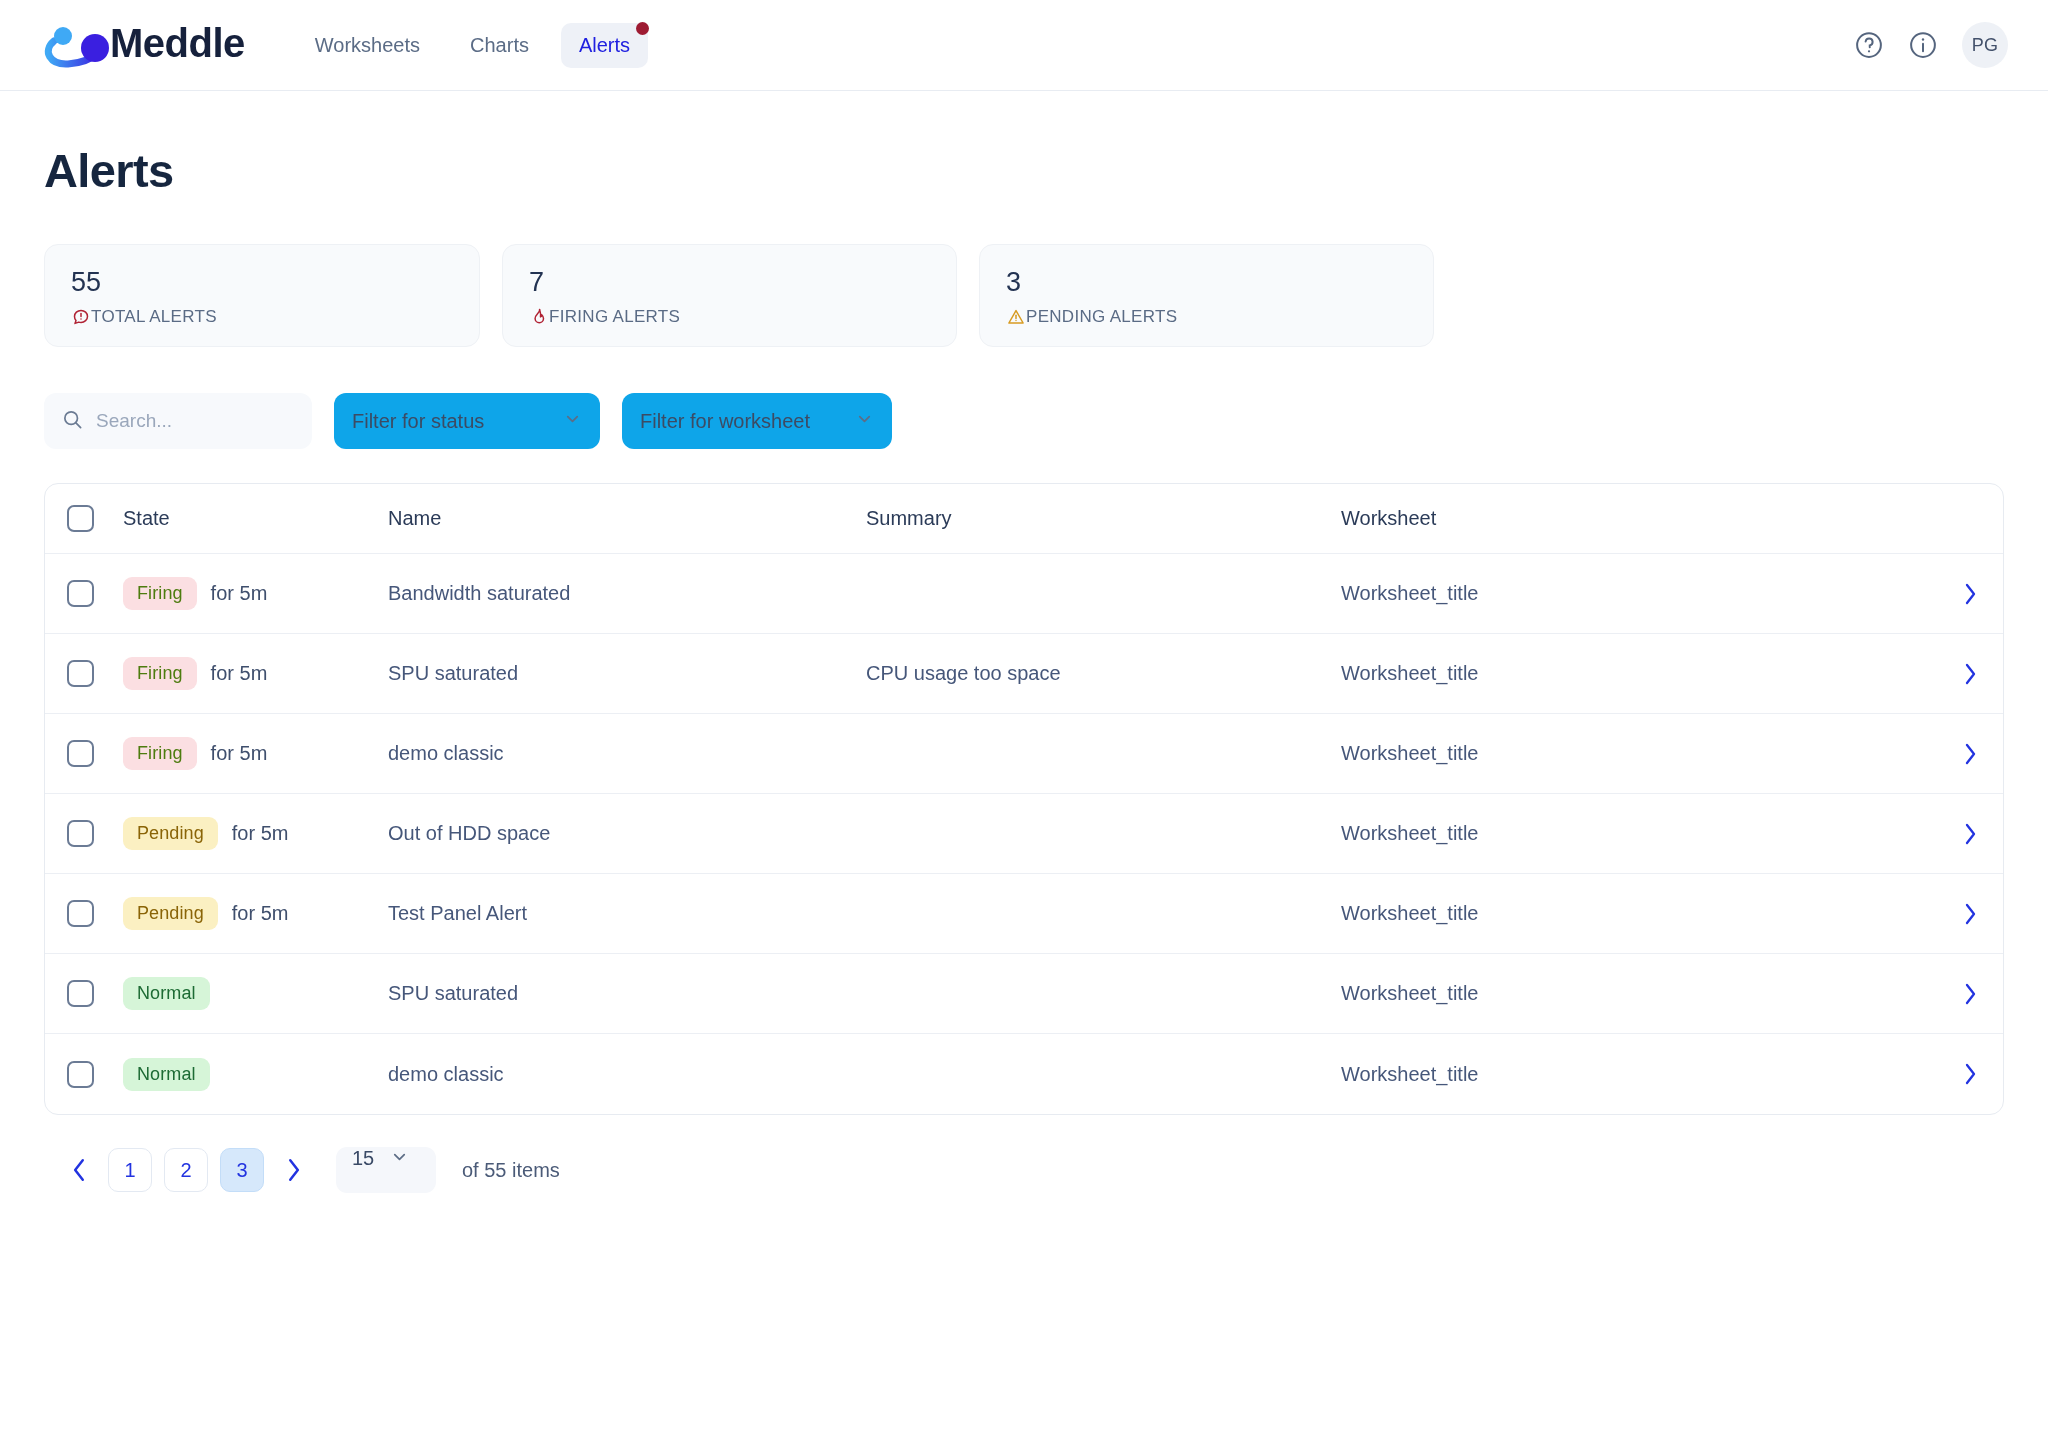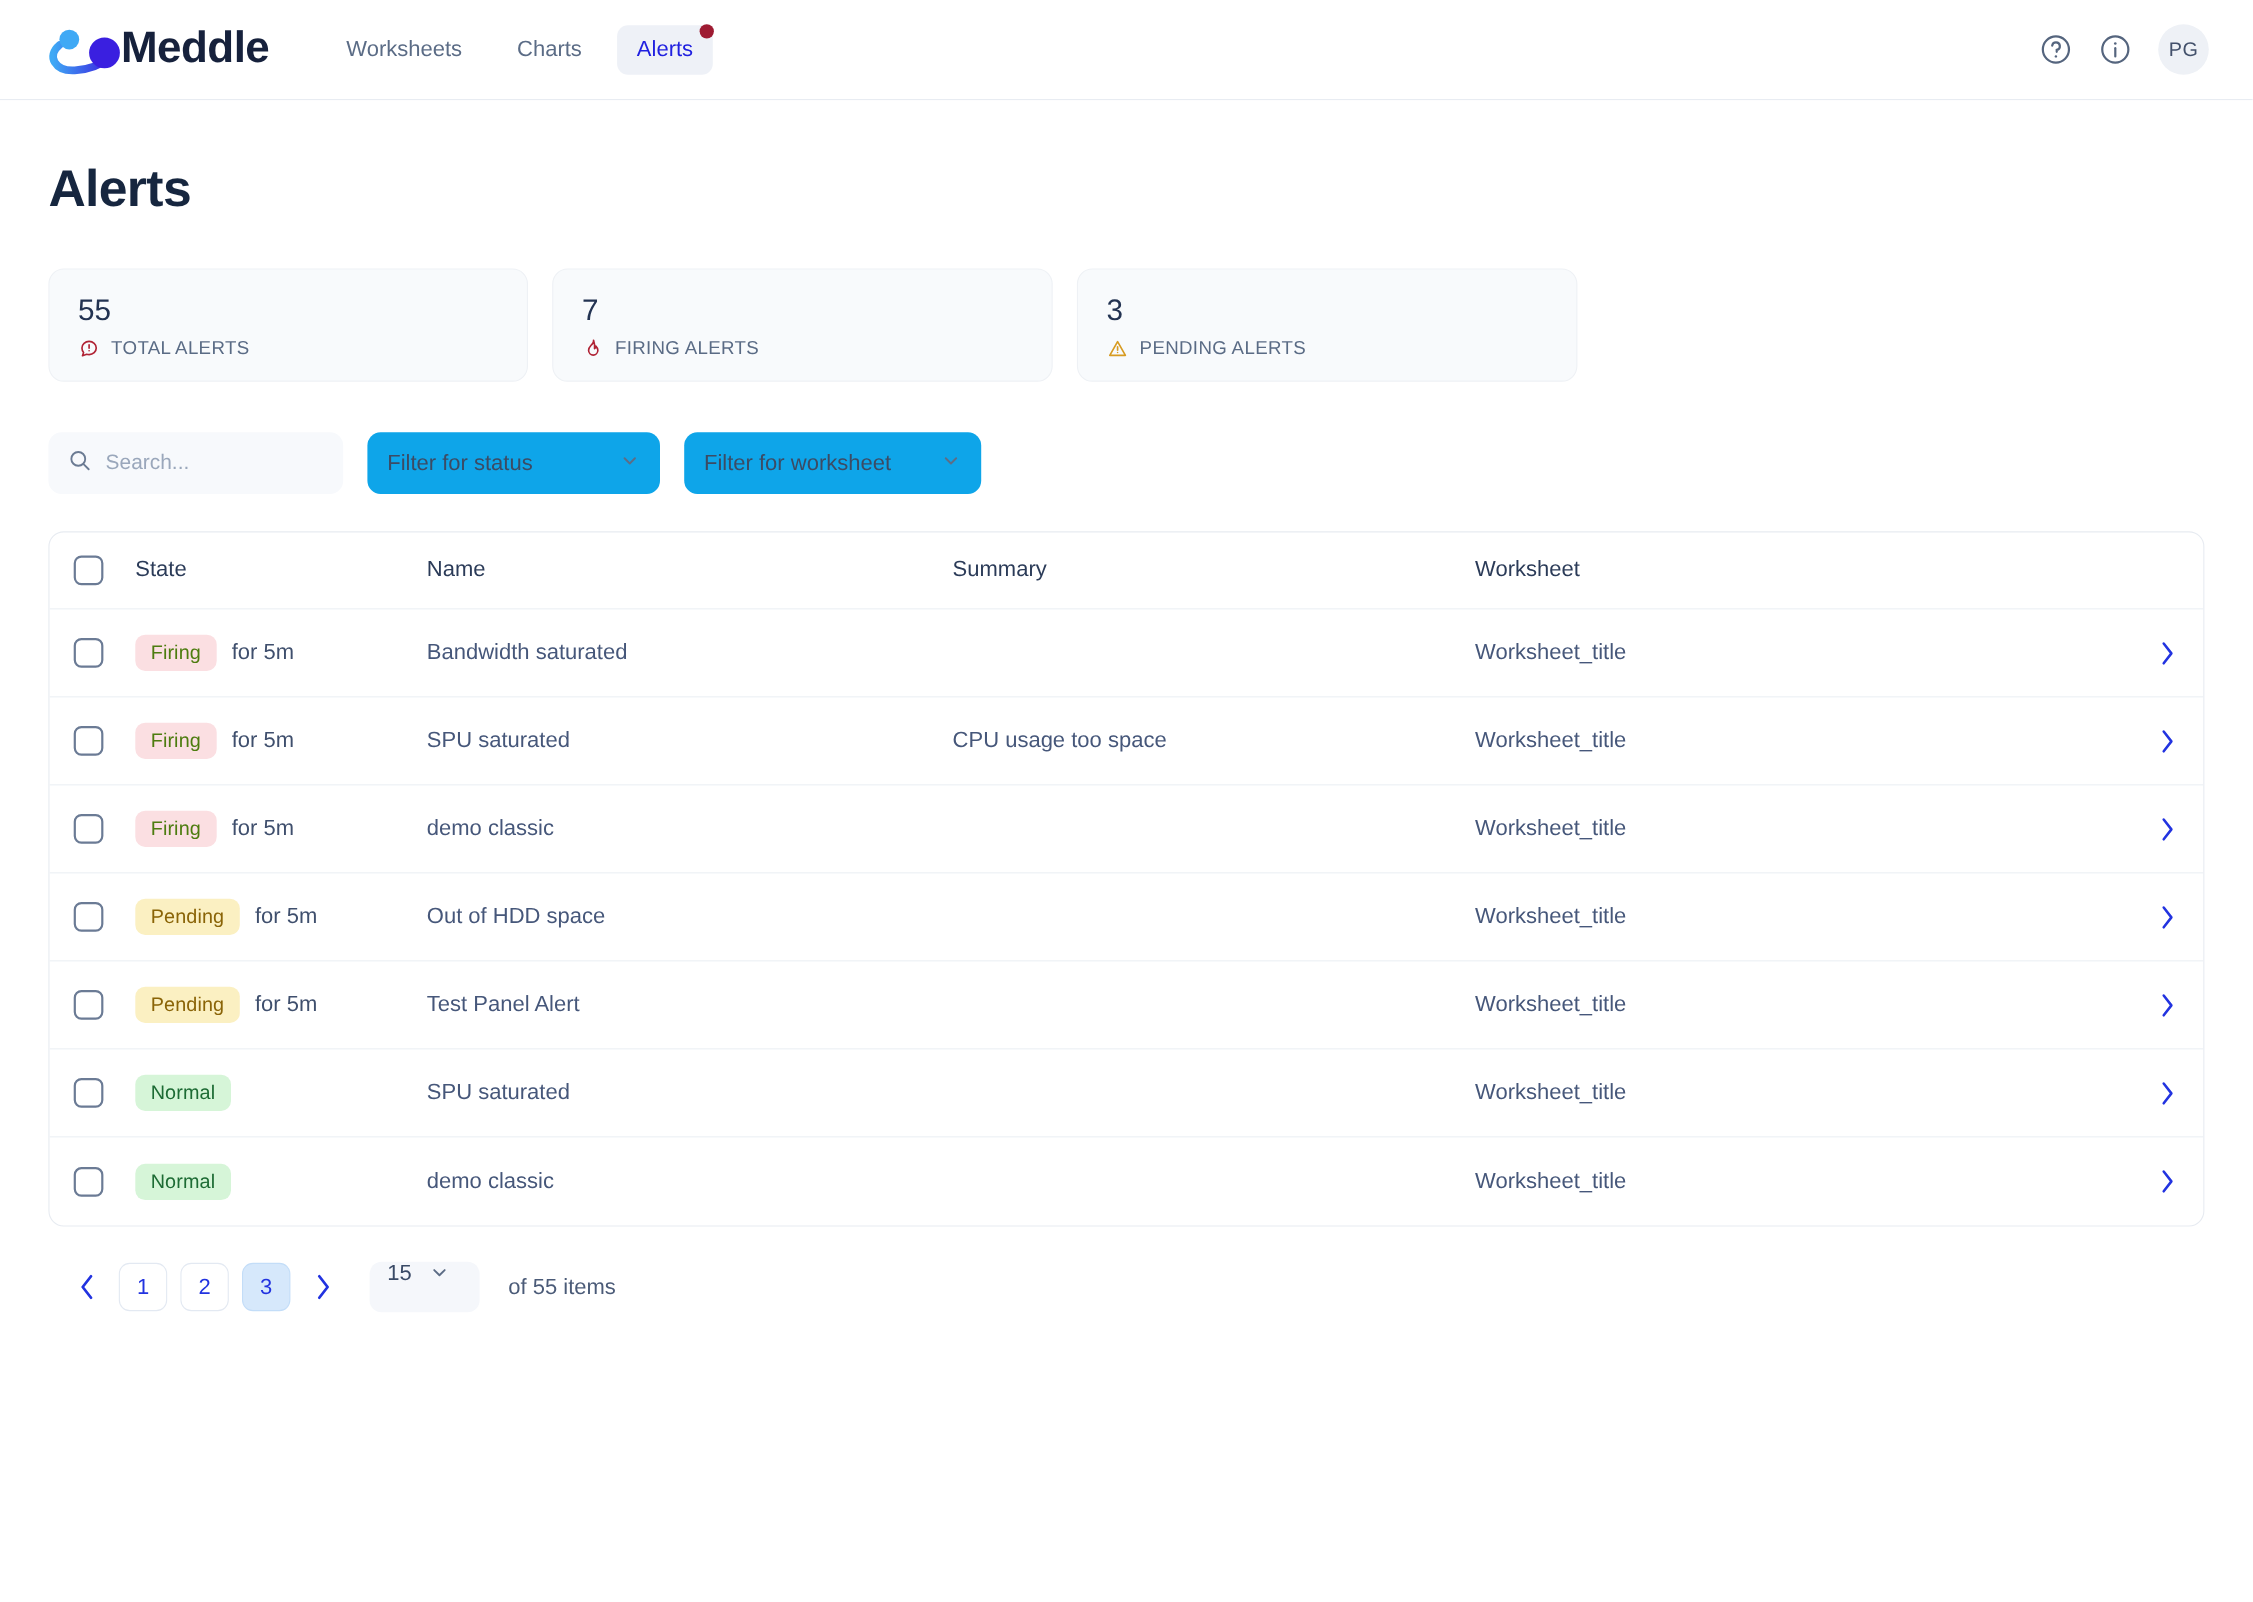--- a/index.html
+++ b/index.html
@@ -90,21 +90,21 @@
   }
   .stat-card.total { width: 436px; }
   .stat-card.firing { width: 455px; }
   .stat-card.pending { width: 455px; }
   .stat-value {
     font-size: 27px;
     color: #233352;
     margin-bottom: 11px;
     line-height: 1;
   }
-  .stat-label-row { display: flex; align-items: center; gap: 10px; }
+  .stat-label-row { display: flex; align-items: center; }
   .stat-label {
     font-size: 17px;
     letter-spacing: 0.3px;
     color: #5a6b85;
     text-transform: uppercase;
   }
   .stat-ico { width: 20px; height: 20px; display: block; flex: none; }
 
   
   .filters { display: flex; gap: 22px; margin-bottom: 34px; }

